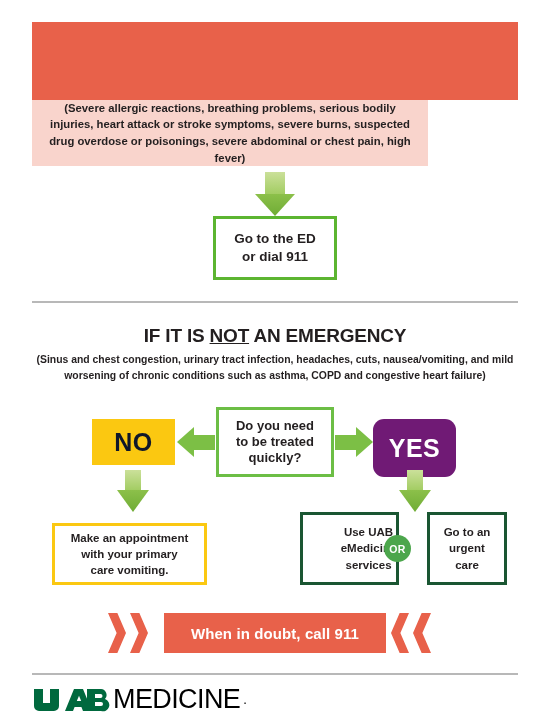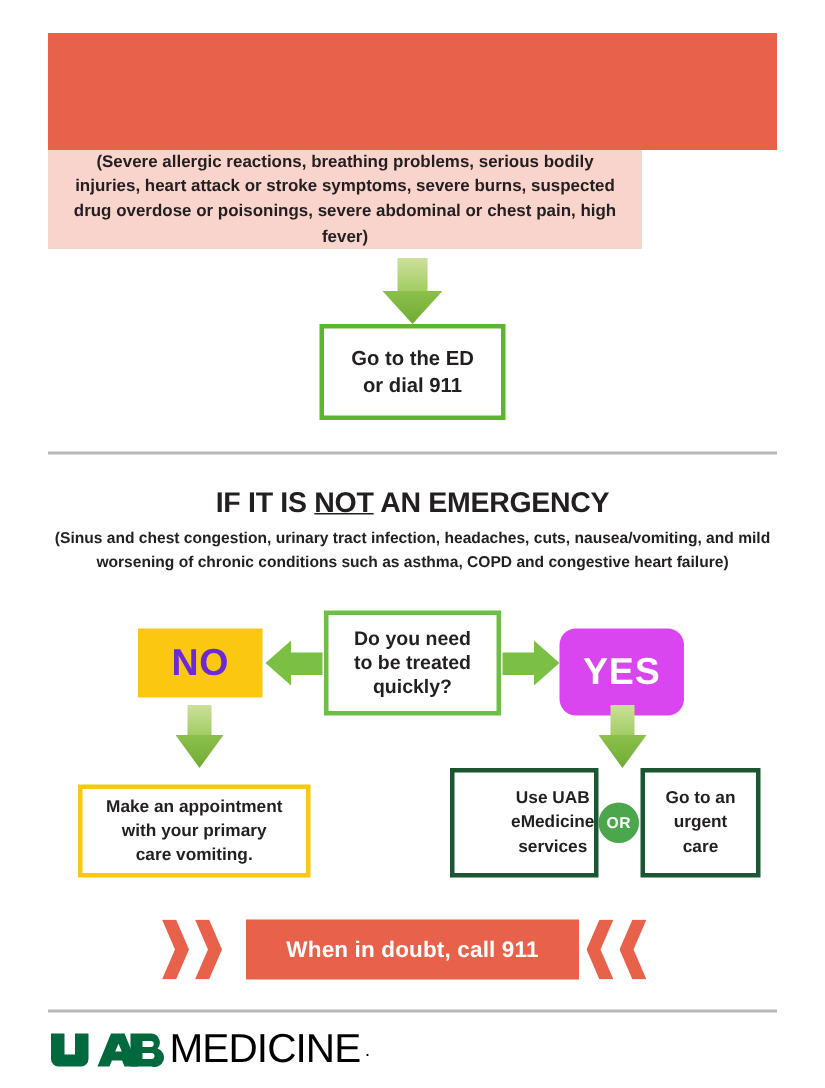--- a/index.html
+++ b/index.html
@@ -79,25 +79,25 @@
     position:absolute; left:28px; top:352px; width:494px;
     text-align:center; font-size:10.4px; font-weight:bold; line-height:1.5;
   }
 
   
   .no-box{
     position:absolute; left:92px; top:419px; width:83px; height:46px;
     background:#FBC811;
     display:flex; align-items:center; justify-content:center;
   }
-  .no-box-text{ font-size:25px; font-weight:bold; color:#6d28d9; letter-spacing:.5px; }
+  .no-box-text{ font-size:25px; font-weight:bold; color:#0f172a; letter-spacing:.5px; }
 
   .yes-box{
     position:absolute; left:373px; top:419px; width:83px; height:58px;
-    background:#d946ef;
+    background:#701a75;
     display:flex; align-items:center; justify-content:center;border-radius:11px;
   }
   .yes-box-text{ font-size:25px; font-weight:bold; color:#ffffff; letter-spacing:.5px; }
 
   .q-box{
     position:absolute; left:216px; top:407px; width:118px; height:70px;
     border:3px solid #6CBE45; background:#ffffff;
     display:flex; align-items:center; justify-content:center;
   }
   .q-box-text{ font-size:13px; font-weight:bold; text-align:center; line-height:1.25; }
@@ -158,21 +158,21 @@
   .emed-box-text{ font-size:11.5px; font-weight:bold; text-align:center; line-height:1.42; }
 
   .urgent-box{
     position:absolute; left:427px; top:512px; width:80px; height:73px;
     border:3px solid #1A5632; background:#ffffff;
     display:flex; align-items:center; justify-content:center;
   }
   .urgent-box-text{ font-size:11.5px; font-weight:bold; text-align:center; line-height:1.42; }
 
   .or-badge{
-    position:absolute; left:399px; top:535px; width:27px; height:27px;
+    position:absolute; left:384px; top:535px; width:27px; height:27px;
     border-radius:50%; background:#4CA64C;
     display:flex; align-items:center; justify-content:center;
     color:#ffffff; font-size:10.5px; font-weight:bold; letter-spacing:.3px;
     z-index:5;
   }
 
   
   .banner-wrap{
     position:absolute; left:108px; top:613px; width:334px; height:40px;
   }

